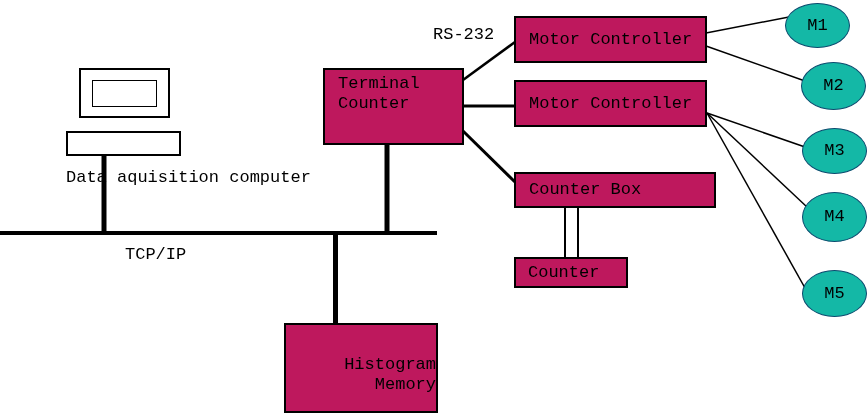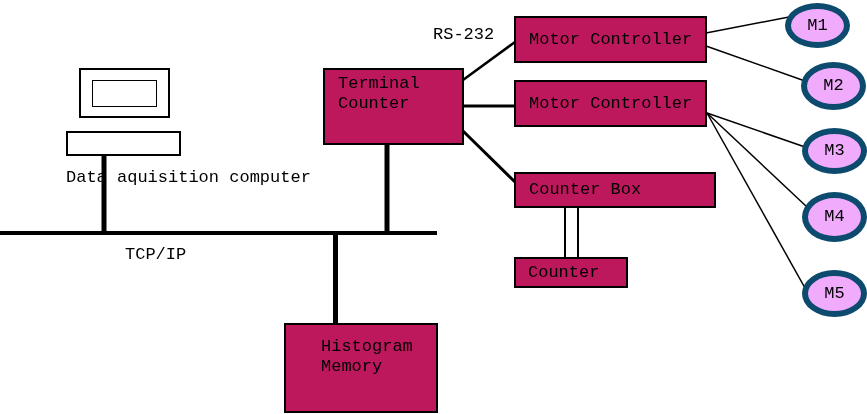--- a/index.html
+++ b/index.html
@@ -19,22 +19,22 @@
     position: absolute;
     box-sizing: border-box;
     background: #be185d;
     border: 2px solid #000000;
   }
   .box.center { display: flex; align-items: center; }
   .box .bline { display: block; }
   .ellipse {
     position: absolute;
     box-sizing: border-box;
-    background: #f0abfc;
-    border: 6px solid #0c4a6e;
+    background: #14b8a6;
+    border: 1px solid #0c4a6e;
     border-radius: 50%;
     display: flex;
     align-items: center;
     justify-content: center;
   }
   .icon-rect {
     position: absolute;
     box-sizing: border-box;
     background: #ffffff;
     border: 2px solid #000000;
@@ -87,21 +87,21 @@
   </div>
 
   <div class="box center" style="left:514px; top:172px; width:202px; height:36px; padding-left:13px;text-align:center;">
     <span>Counter Box</span>
   </div>
 
   <div class="box center" style="left:514px; top:257px; width:114px; height:31px; padding-left:12px;text-align:center;">
     <span>Counter</span>
   </div>
 
-  <div class="box" style="left:284px; top:323px; width:154px; height:90px; padding:12px 0 0 35px;">
+  <div class="box" style="left:284px; top:323px; width:154px; height:90px; padding:30px 0 0 35px;text-align:right;">
     <span class="bline">Histogram</span>
     <span class="bline">Memory</span>
   </div>
 
   <div class="ellipse" style="left:785px; top:3px; width:65px; height:45px;">
     <span>M1</span>
   </div>
   <div class="ellipse" style="left:801px; top:62px; width:65px; height:48px;">
     <span>M2</span>
   </div>

